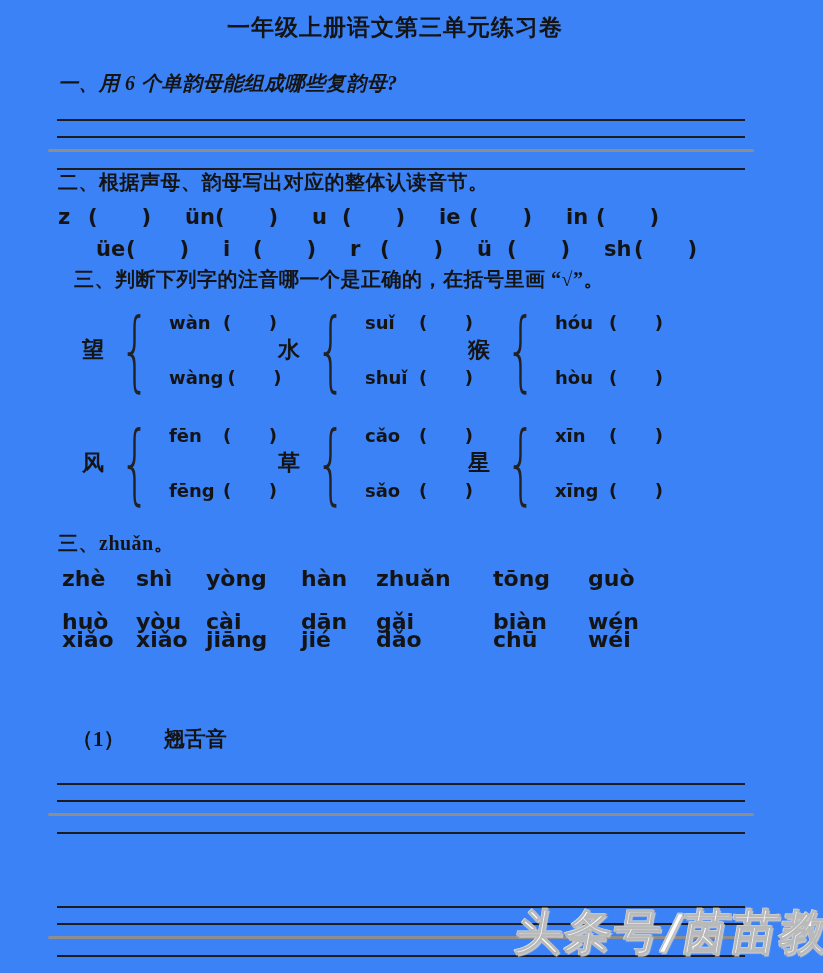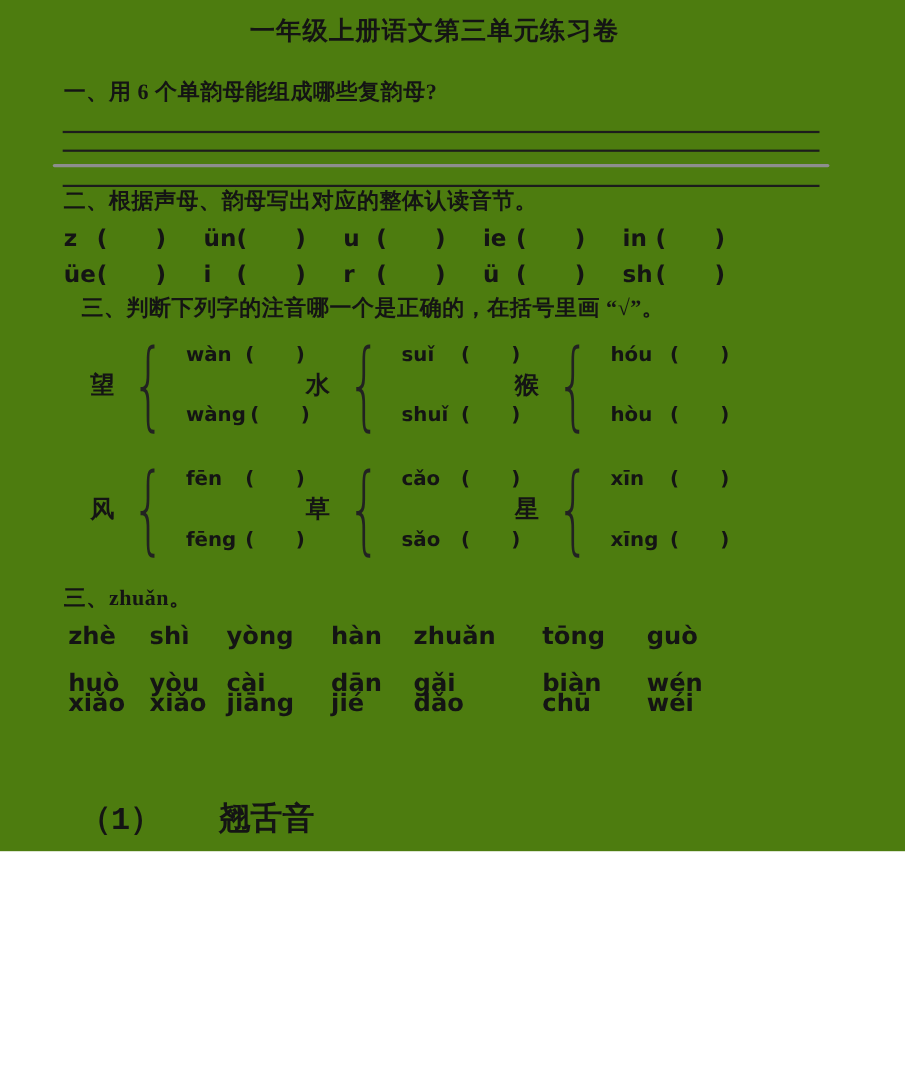--- a/index.html
+++ b/index.html
@@ -1,47 +1,47 @@
 <!DOCTYPE html>
 <html><head>
 <meta charset="utf-8">
 <style>
   html,body { margin:0; padding:0; background:#ffffff; }
   .page {
-    position:relative; width:823px; height:774px; background:#4d7c0f;
+    position:relative; width:823px; height:973px; background:#3b82f6;
     font-family:"Liberation Serif","DejaVu Serif",serif; color:#141414; overflow:hidden;
   }
   
   .title {
     position:absolute; top:12px; left:0; width:790px; text-align:center;
     font-size:23px; font-weight:bold; letter-spacing:1px;
   }
   
   .heading { position:absolute; left:58px; font-size:20px; font-weight:bold; white-space:nowrap; letter-spacing:0.5px; }
-  #q1h { top:70px; }
+  #q1h { top:70px;font-style:italic; }
   #q2h { top:169px; }
   #q3h { top:266px;margin-left:16px; }
   #q4h { top:530px; }
   
   .linegroup { position:absolute; left:57px; width:688px; height:53px; }
   .linegroup .ln { position:absolute; left:0; width:688px; height:2px; background:#1c1c1c; }
   .linegroup .ln.p1 { top:0; }
   .linegroup .ln.p2 { top:17px; }
   .linegroup .ln.p3 { top:30px; background:#8e8e8e; height:3px; left:-9px; width:706px; border-radius:2px; }
   .linegroup .ln.p4 { top:49px; }
   #lg1 { top:119px; }
   #lg2 { top:783px; }
   #lg3 { top:906px; }
   
   .pyrow {
     position:absolute; left:58px; display:flex;
     font-family:"DejaVu Sans","Liberation Sans",sans-serif; font-weight:bold; font-size:21px;
   }
   #pyrow1 { top:205px; }
-  #pyrow2 { top:237px; }
+  #pyrow2 { top:237px;margin-left:38px; }
   .pyitem { width:127px; white-space:nowrap; }
   .pylabel { display:inline-block; min-width:30px; }
   .paren { white-space:pre; }
   
   .bgrow { position:absolute; left:0; width:823px; height:90px; }
   #bgrow1 { top:305px; }
   #bgrow2 { top:418px; }
   .bgroup { position:absolute; top:0; height:90px; display:flex; align-items:center; }
   .bgroup.gA { left:82px; }
   .bgroup.gB { left:278px; }
@@ -58,21 +58,21 @@
   
   .wordrow {
     position:absolute; left:62px; display:grid;
     grid-template-columns:74px 70px 95px 75px 117px 95px 60px;
     font-family:"DejaVu Sans","Liberation Sans",sans-serif; font-weight:bold; font-size:22px;
   }
   #wr1 { top:566px; }
   #wr2 { top:609px; }
   #wr3 { top:627px; }
   
-  .subq { position:absolute; left:72px; font-size:29px; font-weight:bold;font-family:Liberation Mono, monospace; }
+  .subq { position:absolute; left:72px; font-size:21px; font-weight:bold; }
   #sub1 { top:725px; }
   #sub2 { top:852px; }
   .subnum { margin-right:34px; }
   
   .watermark {
     position:absolute; left:516px; top:901px; white-space:nowrap;
     font-family:"DejaVu Sans","Liberation Sans",sans-serif; font-size:47px; font-weight:bold;
     color:#fbfbfb; transform:skewX(-10deg);
     -webkit-text-stroke:1px #b9b9b9;
     text-shadow:2px 2px 1px #c7c7c7, -1px -1px 0 #e4e4e4;

